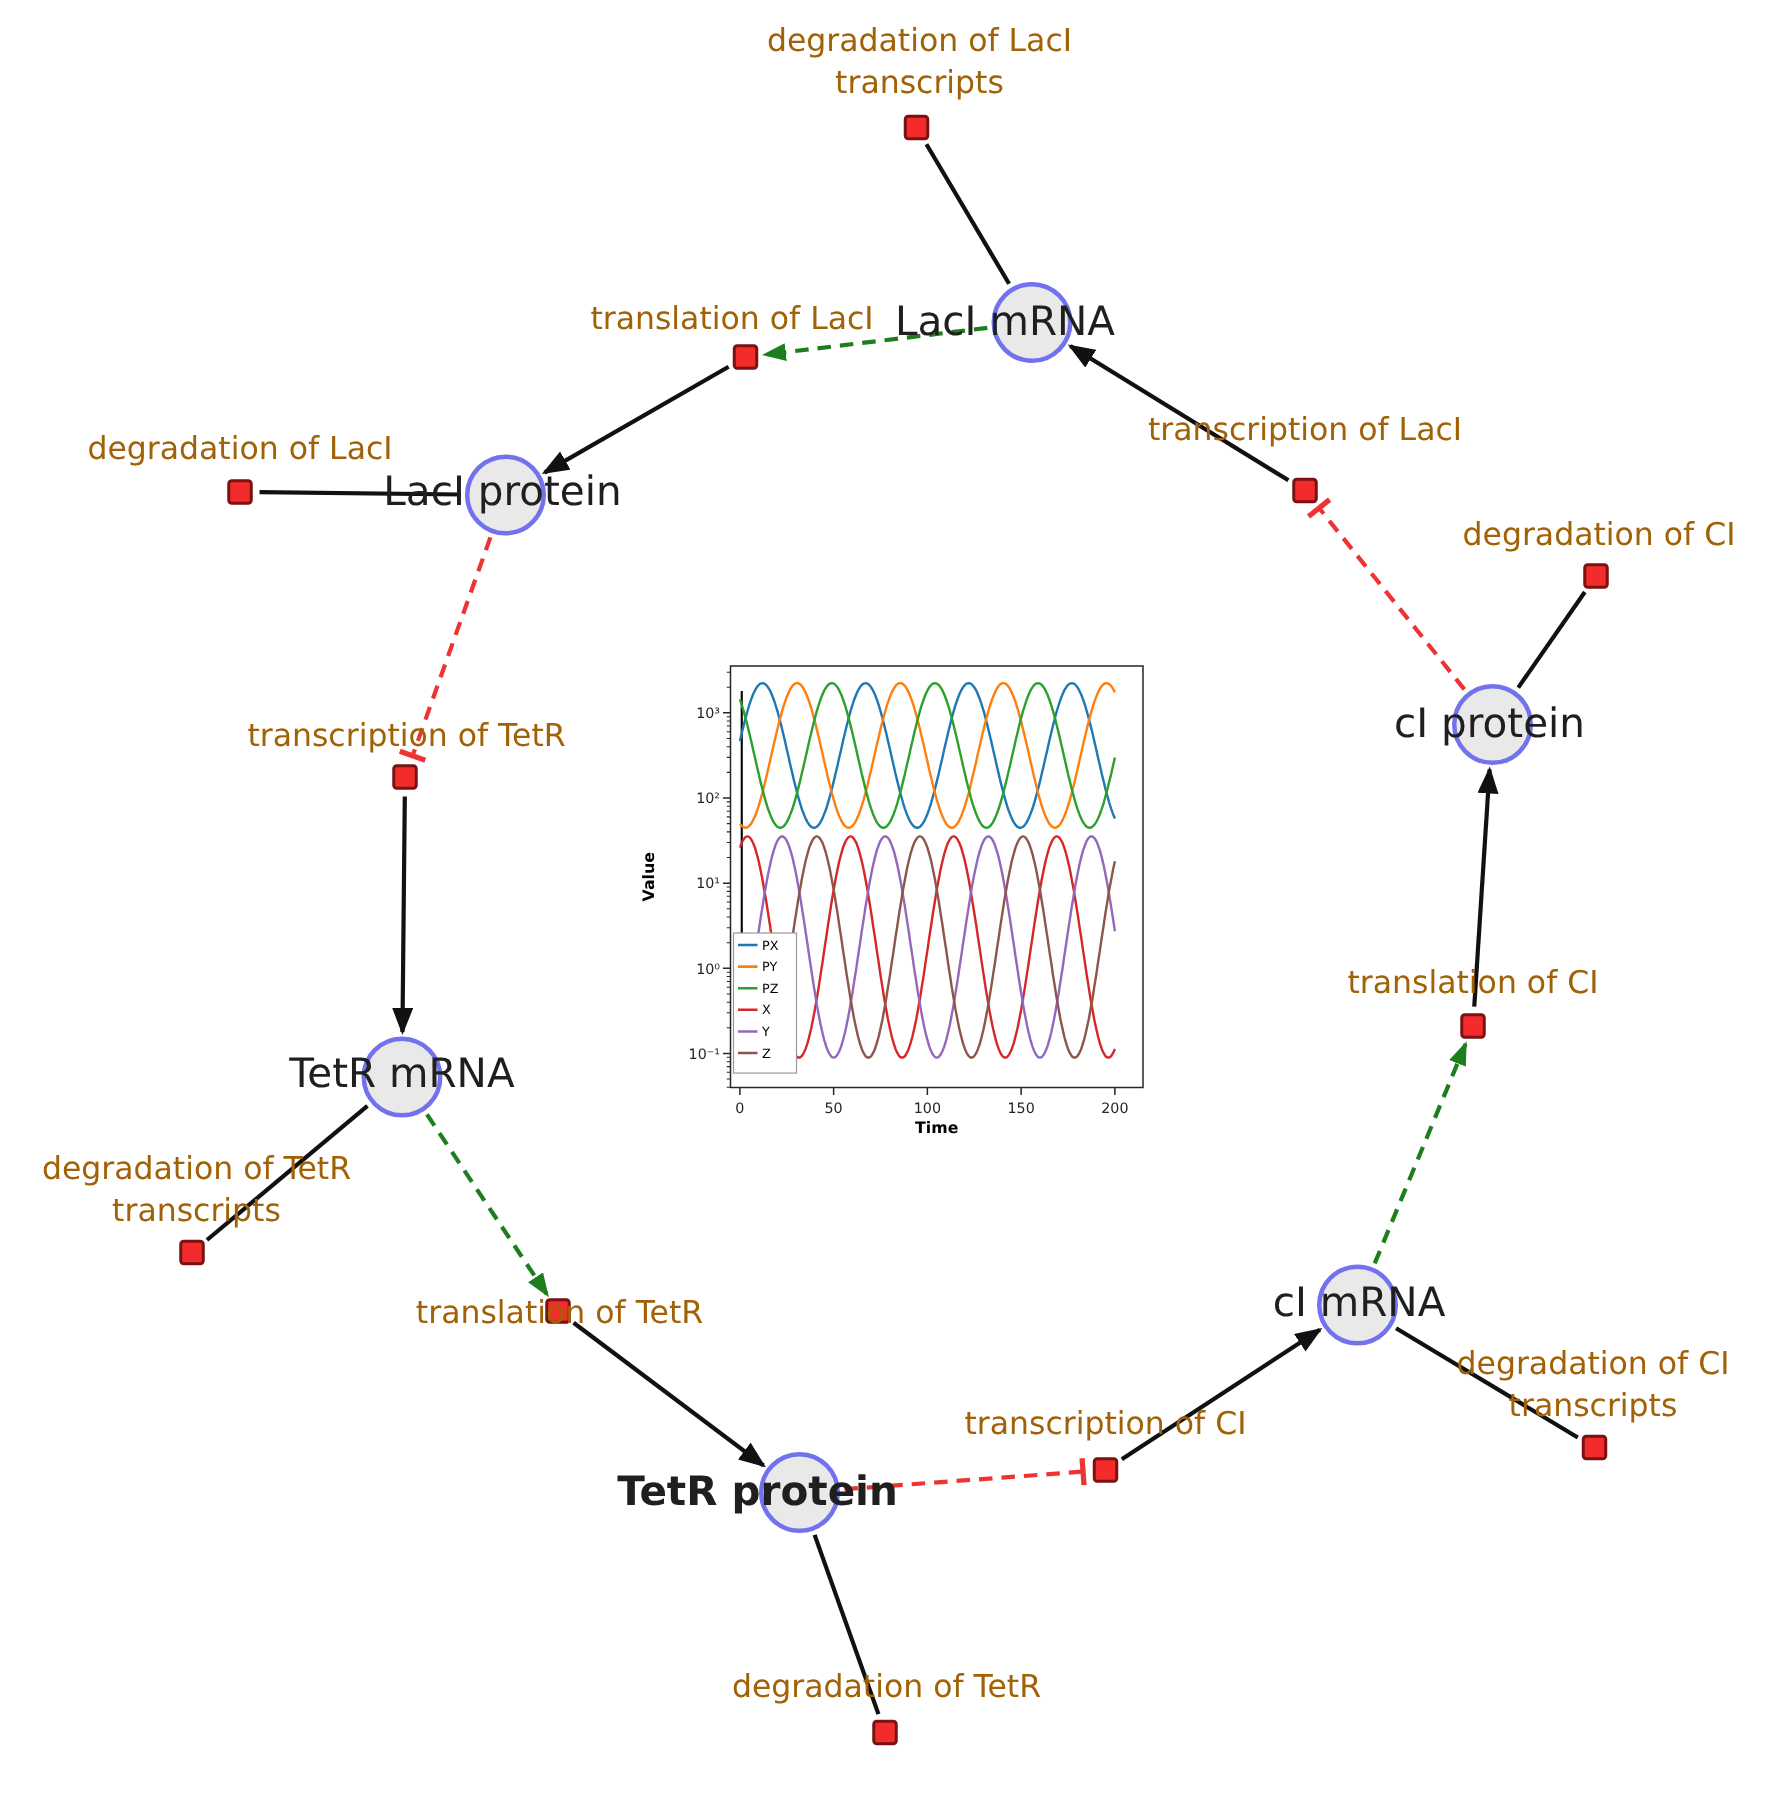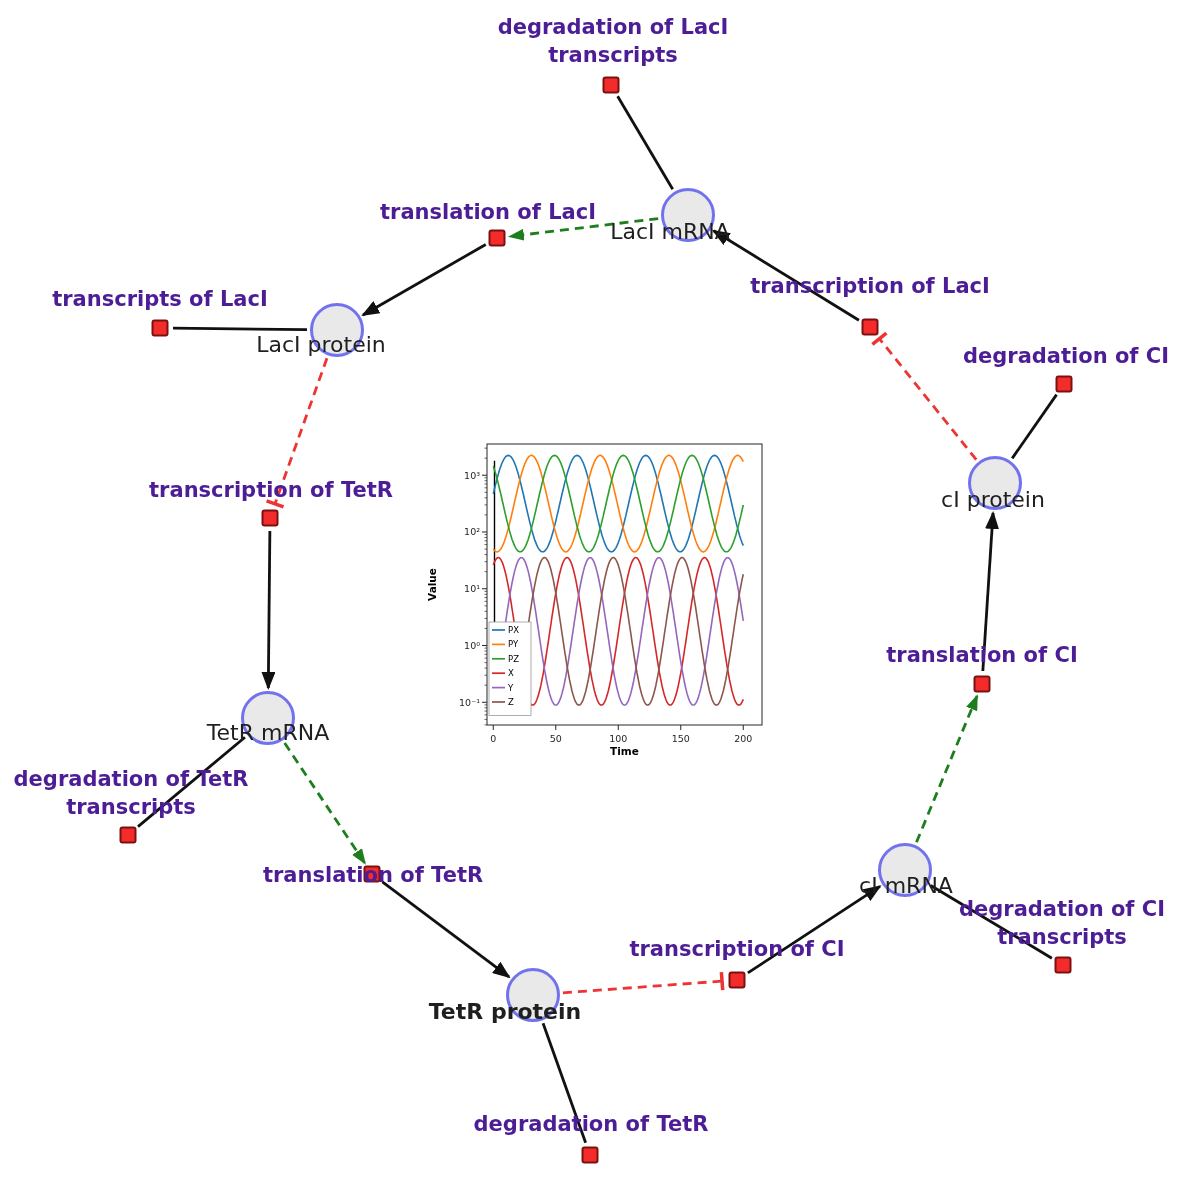--- a/index.html
+++ b/index.html
@@ -14,25 +14,25 @@
     background:var(--species-fill,#e9e9e9);border:3px solid var(--species-border,#7272ee);
     box-sizing:border-box;transform:translate(-50%,-50%);z-index:3;
   }
   .reaction-node{
     position:absolute;width:17px;height:17px;border-radius:3px;
     background:var(--reaction-fill,#f32b2b);border:2px solid var(--reaction-border,#7a1212);
     box-sizing:border-box;transform:translate(-50%,-50%);z-index:3;
   }
   .species-label{
     position:absolute;transform:translate(-50%,-50%);z-index:4;
-    font-size:22px;color:#1f1f1f;white-space:nowrap;text-align:center;margin-top:16px;
+    font-size:27px;color:#1f1f1f;white-space:nowrap;text-align:center;
   }
   .reaction-label{
     position:absolute;transform:translate(-50%,-50%);z-index:4;
-    font-size:21px;font-weight:bold;color:#4c1d95;white-space:nowrap;
+    font-size:21px;font-weight:normal;color:#a16207;white-space:nowrap;
     text-align:center;line-height:1.32;
   }
   .reaction-label.wrap{white-space:normal;}
 </style>
 </head>
 <body>
 
 <div id="canvas">
   <svg id="edges" width="1189" height="1200">
       <defs>
@@ -62,37 +62,37 @@
       <line x1="562.9192287587101" y1="992.8000567089184" x2="722.040385620645" y2="981.0999716455408" stroke="#ee3333" stroke-width="2.8" stroke-dasharray="9 6" marker-end="url(#tee-red)"></line>
       <line x1="747.876040872168" y1="972.8787827622709" x2="879.9014441411506" y2="886.4335782409132" stroke="#111111" stroke-width="2.8" marker-end="url(#arrow-black)"></line>
       <line x1="930.7104186262652" y1="885.4587960094632" x2="1051.8588185952851" y2="958.3011883958993" stroke="#111111" stroke-width="2.8"></line>
       <line x1="916.474941182368" y1="842.2813109101243" x2="977.0275254876406" y2="696.0114319389462" stroke="#1e7e1e" stroke-width="2.8" stroke-dasharray="9 6" marker-end="url(#arrow-green)"></line>
       <line x1="982.8390429657345" y1="671.0271049144128" x2="993.0637470021512" y2="512.9374501975088" stroke="#111111" stroke-width="2.8" marker-end="url(#arrow-black)"></line>
     </svg>
   <div id="nodes">
       <div class="species-node" style="left: 688px; top: 215px;"></div>
       <div class="species-label" style="left: 670px; top: 215px;">LacI mRNA</div>
       <div class="species-node" style="left: 337px; top: 330px;"></div>
-      <div class="species-label" style="left: 321px; top: 328px;">LacI protein</div>
+      <div class="species-label" style="left: 335px; top: 328px;">LacI protein</div>
       <div class="species-node" style="left: 268px; top: 718px;"></div>
       <div class="species-label" style="left: 268px; top: 716px;">TetR mRNA</div>
       <div class="species-node" style="left: 533px; top: 995px;"></div>
       <div class="species-label" style="left: 505px; top: 995px; font-weight: bold;">TetR protein</div>
       <div class="species-node" style="left: 905px; top: 870px;"></div>
       <div class="species-label" style="left: 906px; top: 869px;">cI mRNA</div>
       <div class="species-node" style="left: 995px; top: 483px;"></div>
       <div class="species-label" style="left: 993px; top: 483px;">cI protein</div>
       <div class="reaction-node" style="left: 611px; top: 85px;"></div>
       <div class="reaction-label wrap" style="left: 613px; top: 42px; width: 280px;">degradation of LacI transcripts</div>
       <div class="reaction-node" style="left: 497px; top: 238px;"></div>
       <div class="reaction-label" style="left: 488px; top: 213px;">translation of LacI</div>
       <div class="reaction-node" style="left: 870px; top: 327px;"></div>
       <div class="reaction-label" style="left: 870px; top: 287px;">transcription of LacI</div>
       <div class="reaction-node" style="left: 160px; top: 328px;"></div>
-      <div class="reaction-label" style="left: 160px; top: 300px;">transcripts of LacI</div>
+      <div class="reaction-label" style="left: 160px; top: 300px;">degradation of LacI</div>
       <div class="reaction-node" style="left: 1064px; top: 384px;"></div>
       <div class="reaction-label" style="left: 1066px; top: 357px;">degradation of CI</div>
       <div class="reaction-node" style="left: 270px; top: 518px;"></div>
       <div class="reaction-label" style="left: 271px; top: 491px;">transcription of TetR</div>
       <div class="reaction-node" style="left: 128px; top: 835px;"></div>
       <div class="reaction-label wrap" style="left: 131px; top: 794px; width: 280px;">degradation of TetR transcripts</div>
       <div class="reaction-node" style="left: 372px; top: 874px;"></div>
       <div class="reaction-label" style="left: 373px; top: 876px;">translation of TetR</div>
       <div class="reaction-node" style="left: 590px; top: 1155px;"></div>
       <div class="reaction-label" style="left: 591px; top: 1125px; text-align: right;">degradation of TetR</div>

